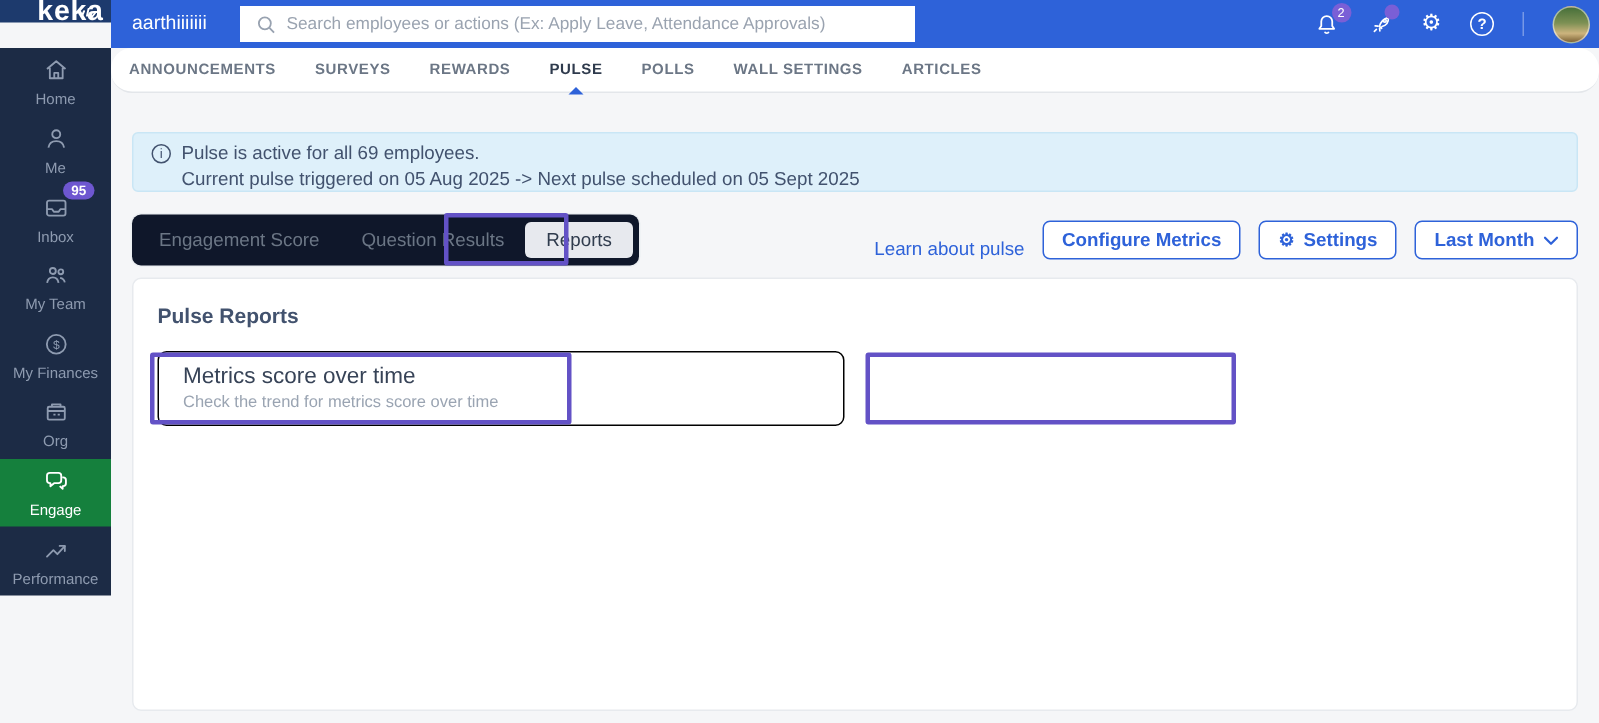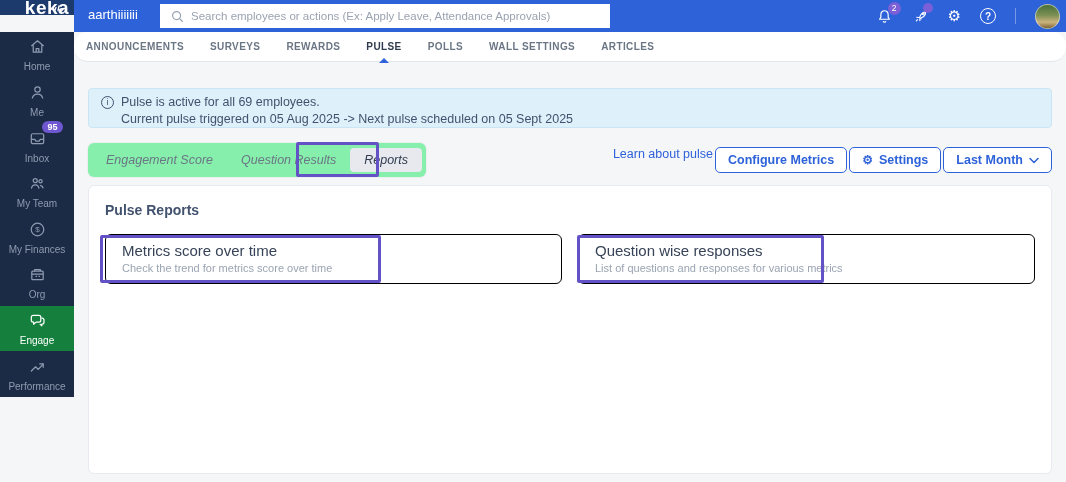--- a/index.html
+++ b/index.html
@@ -40,24 +40,24 @@
   .top-tab.active::after { content:""; position:absolute; bottom:-1px; left:50%; transform:translateX(-50%); border-left:5px solid transparent; border-right:5px solid transparent; border-bottom:5px solid #2e62d9; }
 
   
   .content { position:absolute; left:74px; top:62px; width:992px; height:420px; background:#f5f6f8; }
   .banner { position:absolute; left:14px; top:26px; width:964px; height:40px; background:#def0fa; border:1px solid #c9e6f5; border-radius:4px; padding:6px 12px; font-size:12.5px; color:#42526e; }
   .banner-line1 { display:flex; align-items:center; gap:7px; }
   .info-icon { width:13px; height:13px; min-width:13px; border:1px solid #42526e; border-radius:50%; font-size:9px; display:inline-flex; align-items:center; justify-content:center; }
   .banner-line2 { margin-left:20px; margin-top:3px; }
 
   .controls { position:absolute; left:14px; top:81px; width:964px; height:34px; display:flex; align-items:center; justify-content:space-between; }
-  .tab-group { background:#86efac; border-radius:6px; padding:4px; display:flex; align-items:center; height:34px; box-shadow:0 0 0 1px #eceff2;font-style:italic; }
+  .tab-group { background:#0f172a; border-radius:6px; padding:4px; display:flex; align-items:center; height:34px; box-shadow:0 0 0 1px #eceff2; }
   .sub-tab { font-size:12.5px; color:#6b7685; padding:5px 14px; border-radius:4px; cursor:pointer; white-space:nowrap; }
   .sub-tab.active { background:#e7e9ee; color:#2f3b4d; font-weight:500; }
-  .right-controls { display:flex; align-items:flex-start; gap:2px; }
+  .right-controls { display:flex; align-items:flex-end; gap:12px; }
   .link { color:#2e62d9; font-size:12.5px; cursor:pointer; }
   .btn { display:flex; align-items:center; gap:6px; border:1px solid #2e62d9; color:#2e62d9; background:#fff; border-radius:5px; padding:5px 12px; font-size:12.5px; font-weight:600; cursor:pointer; font-family:"Liberation Sans",sans-serif; }
   .btn .gear-glyph::before { font-size:12px; }
 
   .panel { position:absolute; left:14px; top:123px; width:964px; height:289px; background:#fff; border:1px solid #e7eaee; border-radius:6px; padding:16px; }
   .section-title { font-size:14px; font-weight:600; color:#42526e; }
   .cards { display:flex; gap:16px; margin-top:16px; }
   .card { width:458px; height:50px; border:1px solid #000000; border-radius:6px; padding:7px 16px; cursor:pointer; background:#fff; }
   .card-title { font-size:15px; color:#374357; font-weight:500; }
   .card-sub { font-size:11px; color:#9aa4b2; margin-top:3px; }
@@ -243,23 +243,19 @@
     </div>
   </div>
 
   <div class="panel">
     <div class="section-title">Pulse Reports</div>
     <div class="cards">
       <div class="card">
         <div class="card-title">Metrics score over time</div>
         <div class="card-sub">Check the trend for metrics score over time</div>
       </div>
-      <div class="card">
-        <div class="card-title">Question wise responses</div>
-        <div class="card-sub">List of questions and responses for various metrics</div>
-      </div>
     </div>
   </div>
 </div>
 
 <div class="annot" id="annot-reports"></div>
 <div class="annot" id="annot-metrics"></div>
 <div class="annot" id="annot-question"></div>
 
 </body></html>

